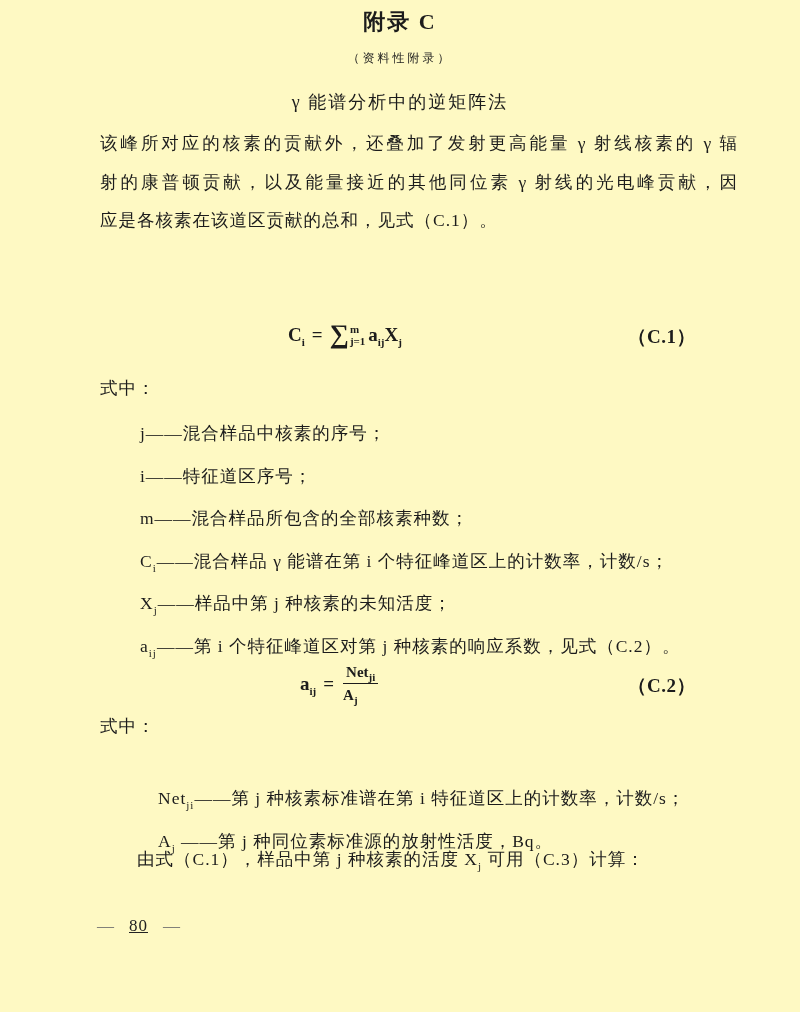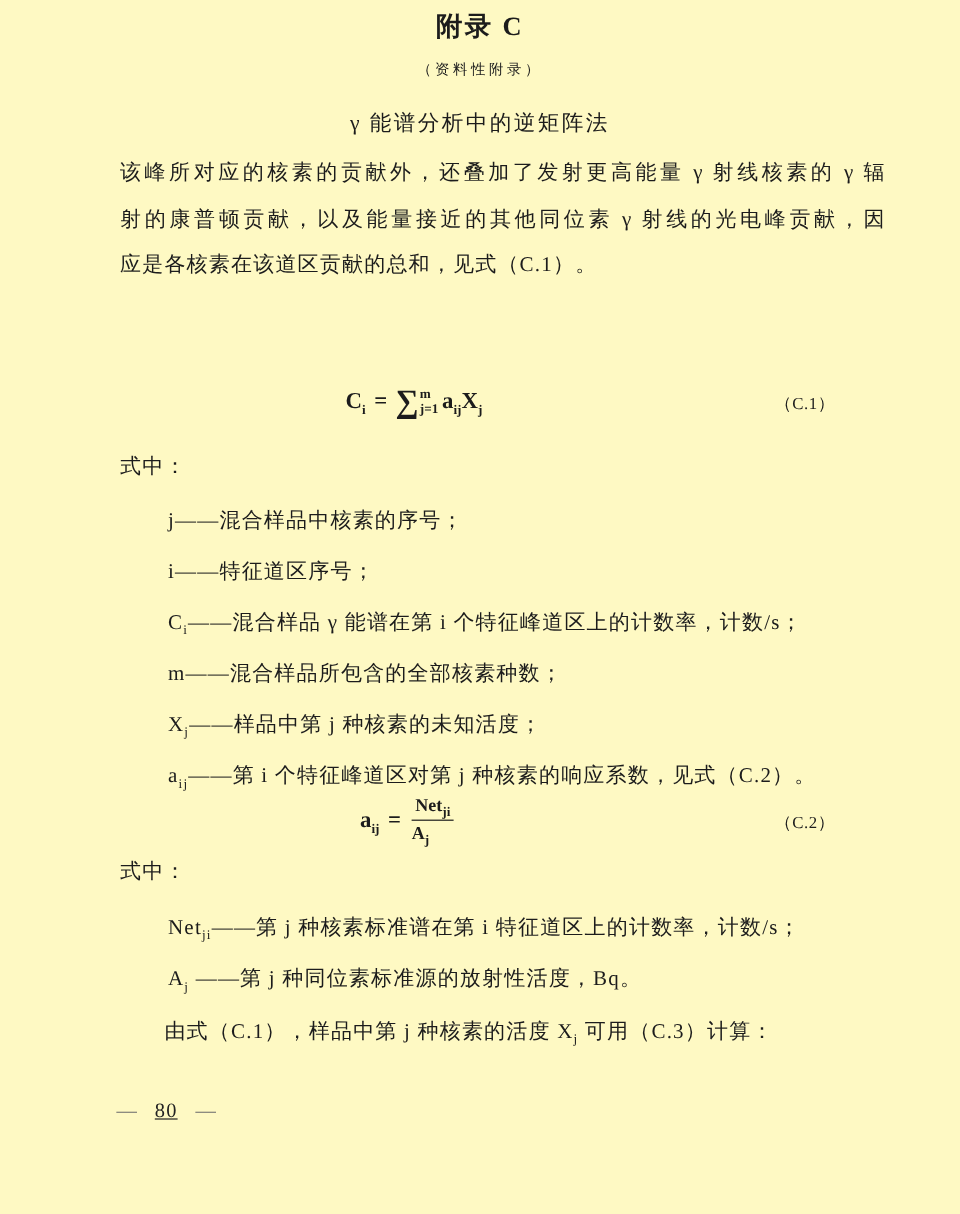--- a/index.html
+++ b/index.html
@@ -51,21 +51,21 @@
   #where-2 { top: 714px; }
   .deflist {
     position: absolute;
     left: 140px;
     width: 600px;
     font-size: 17.5px;
     letter-spacing: 1px;
   }
   #deflist-1 { top: 412px; }
   #deflist-1 .line { line-height: 42.5px; }
-  #deflist-2 { top: 751px; }
+  #deflist-2 { top: 777px; margin-left: 18px; }
   #deflist-2 .line { line-height: 43px; }
   sub { font-size: 11px; line-height: 0; }
   .eq-row {
     position: absolute;
     left: 100px;
     width: 638px;
   }
   #eq-c1 { top: 317px; height: 40px; }
   #eq-c2 { top: 660px; height: 52px; }
   .formula {
@@ -98,22 +98,22 @@
     vertical-align: middle;
     margin-left: 2px;
   }
   .frac .num { border-bottom: 1.6px solid #1c1c1c; padding: 0 3px 1px 3px; }
   .frac .den { padding-top: 1px; }
   .eq-label {
     position: absolute;
     right: 42px;
     top: 50%;
     transform: translateY(-50%);
-    font-size: 14px;
-    font-weight: normal;
+    font-size: 19px;
+    font-weight: bold;
     letter-spacing: 0.5px;
   }
   .footer {
     position: absolute;
     left: 97px;
     top: 916px;
     font-size: 17px;
     display: flex;
     align-items: center;
   }
@@ -151,22 +151,22 @@
       <span>a<sub>ij</sub>X<sub>j</sub></span>
     </span>
     <span class="eq-label">（C.1）</span>
   </div>
 
   <div class="where-label" id="where-1">式中：</div>
 
   <div class="deflist" id="deflist-1">
       <div class="line">j——混合样品中核素的序号；</div>
       <div class="line">i——特征道区序号；</div>
+      <div class="line">m——混合样品所包含的全部核素种数；</div>
       <div class="line">C<sub>i</sub>——混合样品 γ 能谱在第 i 个特征峰道区上的计数率，计数/s；</div>
-      <div class="line">m——混合样品所包含的全部核素种数；</div>
       <div class="line">X<sub>j</sub>——样品中第 j 种核素的未知活度；</div>
       <div class="line">a<sub>ij</sub>——第 i 个特征峰道区对第 j 种核素的响应系数，见式（C.2）。</div>
     </div>
 
   <div class="eq-row" id="eq-c2">
     <span class="formula">
       <span>a<sub>ij</sub></span>
       <span class="gap"></span>
       <span>=</span>
       <span class="gap"></span>

